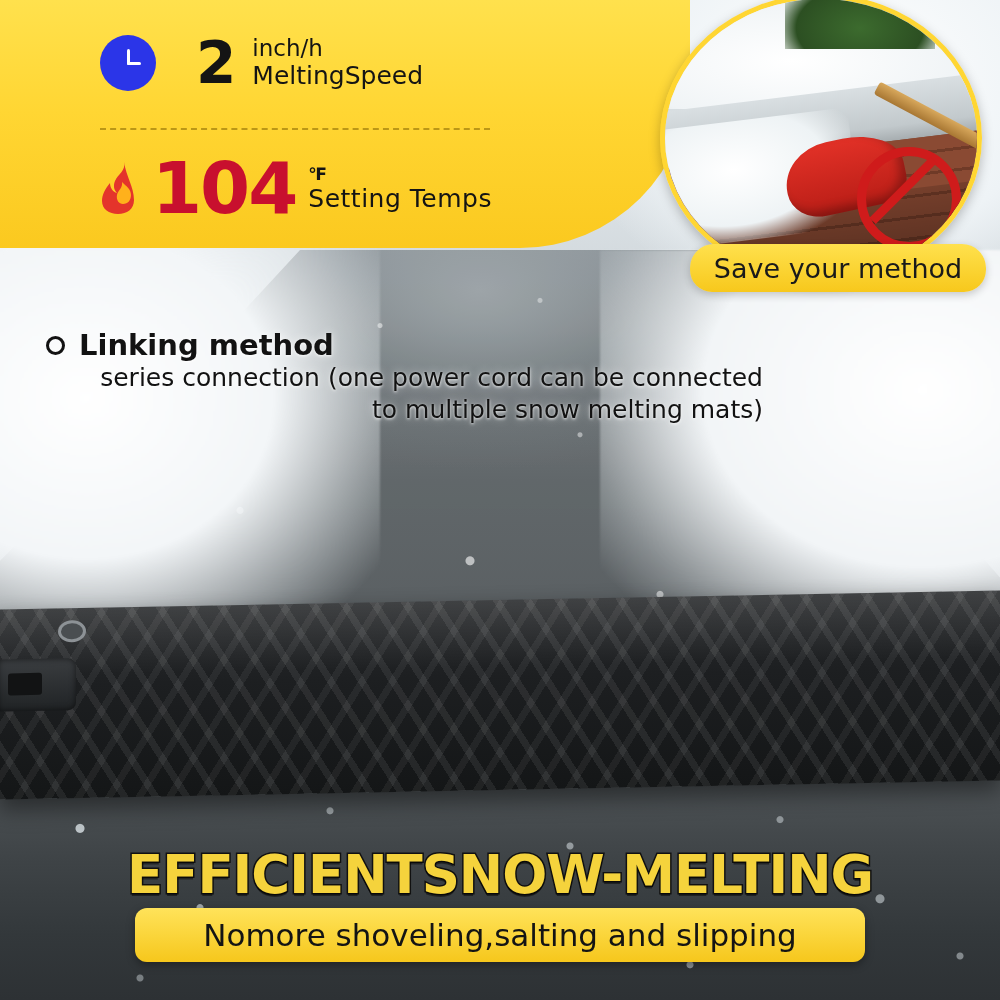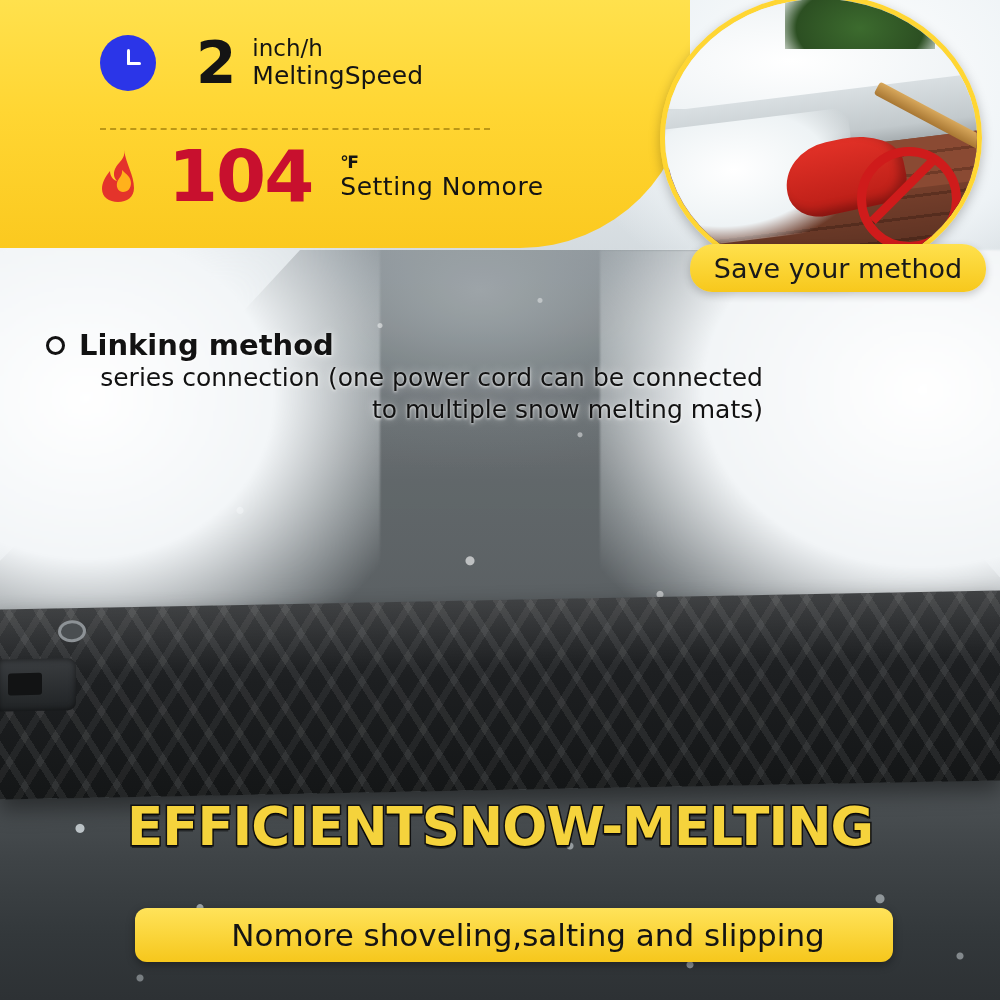--- a/index.html
+++ b/index.html
@@ -151,21 +151,21 @@
     width: 690px; height: 248px;
     background: linear-gradient(180deg, #ffe14d 0%, #ffd633 45%, #fbc91f 100%);
     border-bottom-right-radius: 170px;
   }
   .spec-row {
     position: absolute;
     display: flex;
     align-items: center;
   }
   .spec-row.first { left: 100px; top: 34px; }
-  .spec-row.second { left: 100px; top: 140px; gap: 16px; }
+  .spec-row.second { left: 100px; top: 152px; }
 
   .clock-icon {
     width: 56px; height: 56px;
     border-radius: 50%;
     background: #2b35e8;
     position: relative;
     flex: 0 0 auto;
   }
   .clock-icon:before {
     content:"";
@@ -323,21 +323,21 @@
     font-size: 25px;
     line-height: 1.28;
     margin-left: 27px;
     max-width: 690px;
     text-align: right;
   }
 
   
   .headline {
     position: absolute;
-    left: 0; right: 0; top: 796px;
+    left: 0; right: 0; top: 844px;
     text-align: center;
     font-size: 53px;
     font-weight: bold;
     letter-spacing: -1px;
     color: #f5d33c;
     -webkit-text-stroke: 3px #111111;
     paint-order: stroke fill;
     font-family: "DejaVu Sans", sans-serif;
     text-shadow: 0 3px 0 rgba(0,0,0,.45);
   }
@@ -346,21 +346,20 @@
     left: 135px; top: 908px;
     width: 730px; height: 54px;
     background: linear-gradient(180deg, #ffe35a 0%, #f6c71c 100%);
     border-radius: 12px;
     display: flex;
     align-items: center;
     justify-content: center;
     color: #141414;
     font-size: 31px;
     box-shadow: 0 3px 9px rgba(0,0,0,.35);
-    padding-left: 28px;
   }
 </style>
 </head>
 <body>
 
 <div class="canvas">
 
   <div class="bg-base"></div>
   <div class="snow-top-right"></div>
   <div class="path"></div>
@@ -393,21 +392,21 @@
     <div class="spec-row second">
       <div class="flame-icon">
         <svg width="44" height="56" viewBox="0 0 44 56" aria-hidden="true">
           <path d="M24 2c2 9-6 12-9 19-2 5-1 9 2 12-4-1-7-5-7-10-5 6-8 12-8 18 0 8 7 13 16 13s16-5 16-14c0-13-8-24-10-38z" fill="#e4342b"></path>
           <path d="M22 22c1 6-4 8-5 13-1 5 2 9 6 9 5 0 8-4 8-9 0-6-5-9-9-13z" fill="#ffb11b"></path>
         </svg>
       </div>
       <div class="big-num num-temp">104</div>
       <div class="temp-unit">
         <span class="deg">℉</span>
-        <span class="setting">Setting Nomore</span>
+        <span class="setting">Setting Temps</span>
       </div>
     </div>
   </div>
 
   <div class="circle-photo">
     <div class="cp-snow-top"></div>
     <div class="cp-bush"></div>
     <div class="cp-step"></div>
     <div class="cp-brick"></div>
     <div class="cp-brick2"></div>

